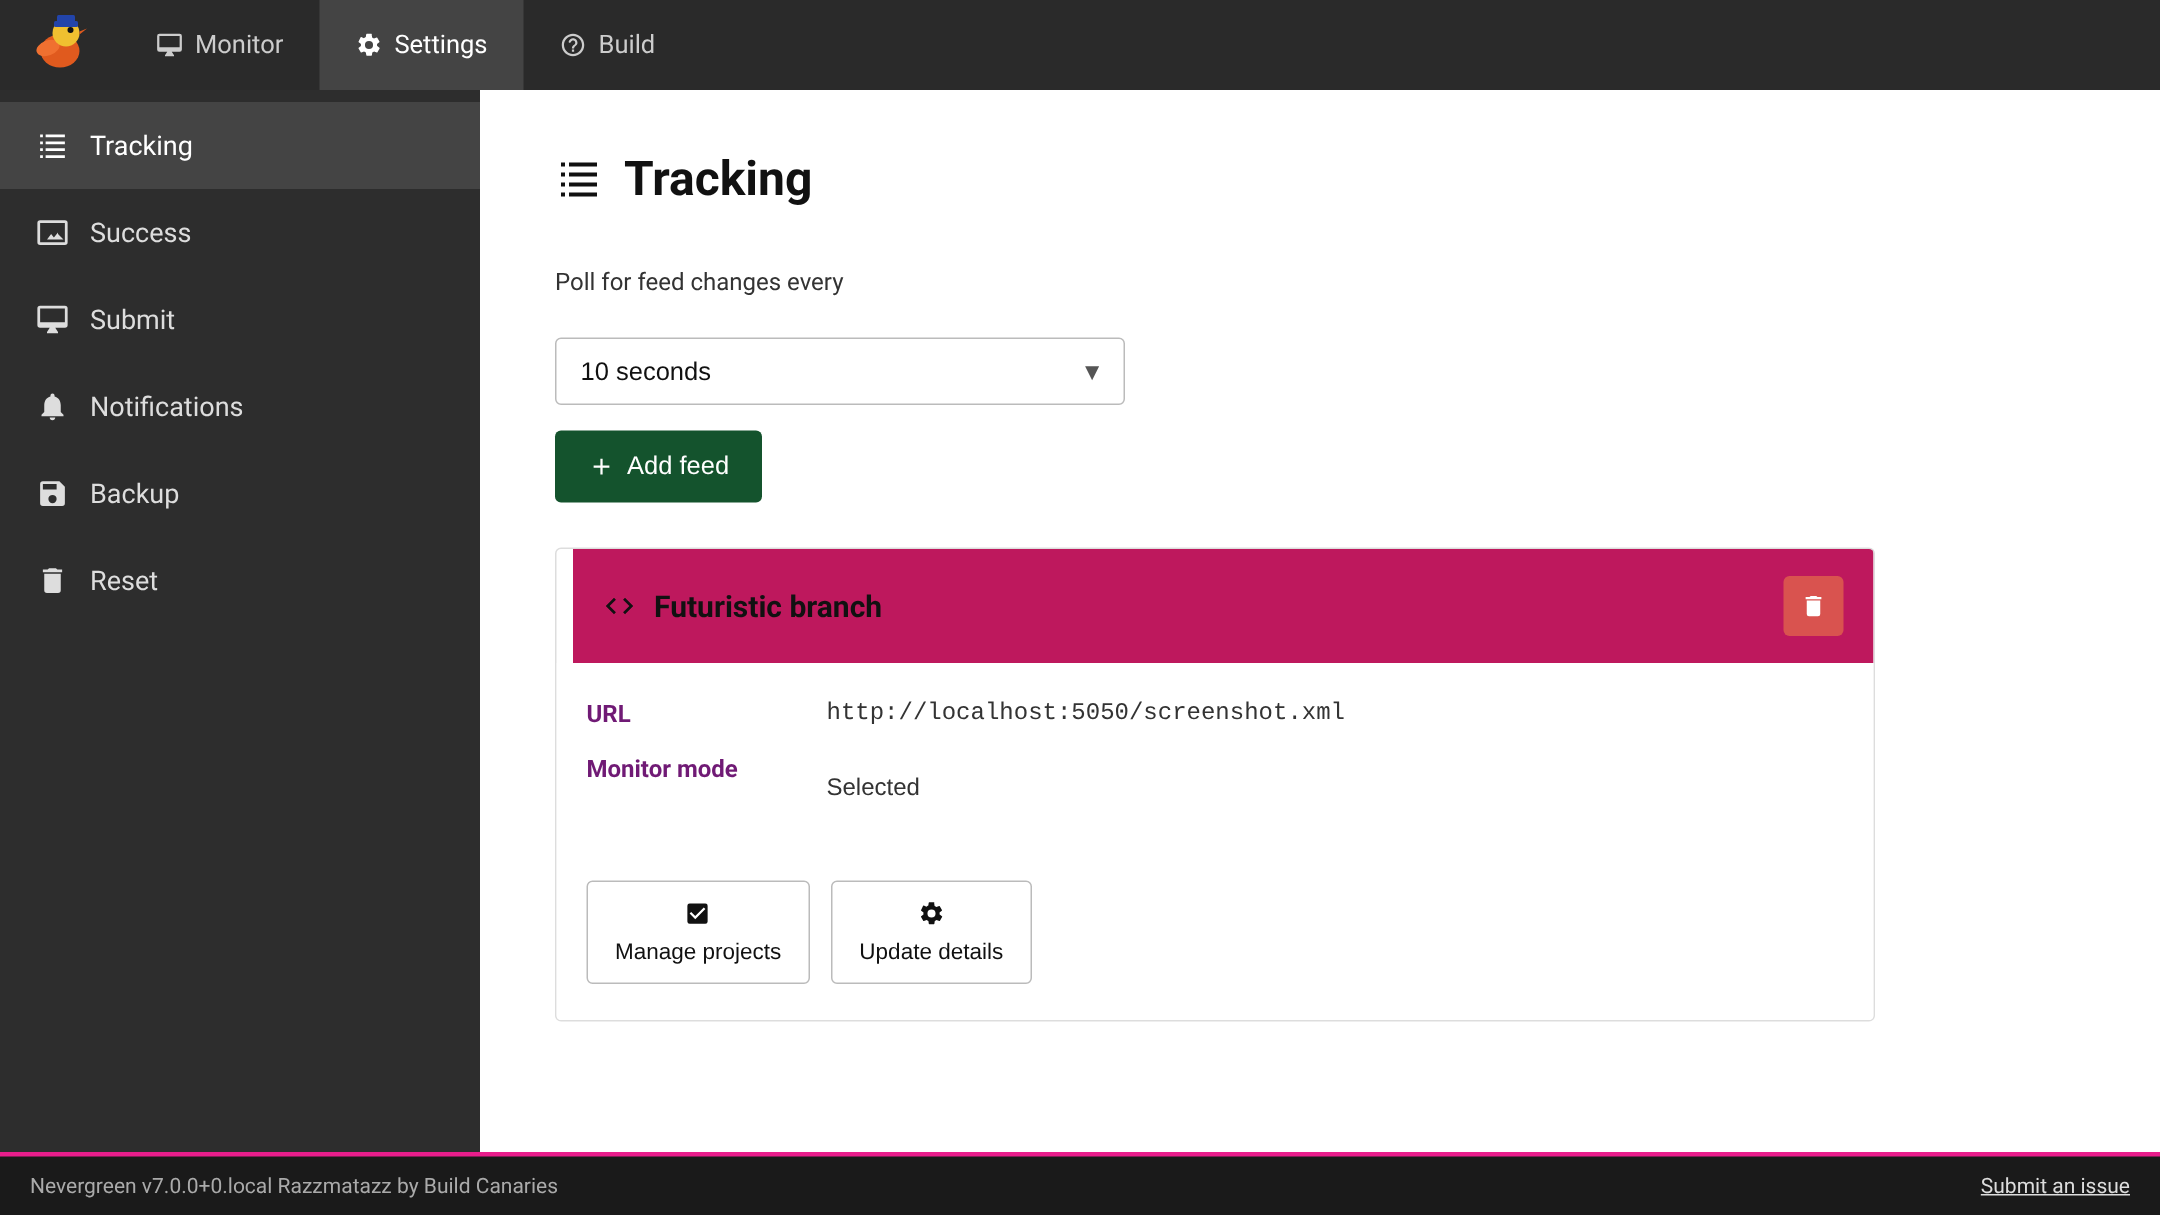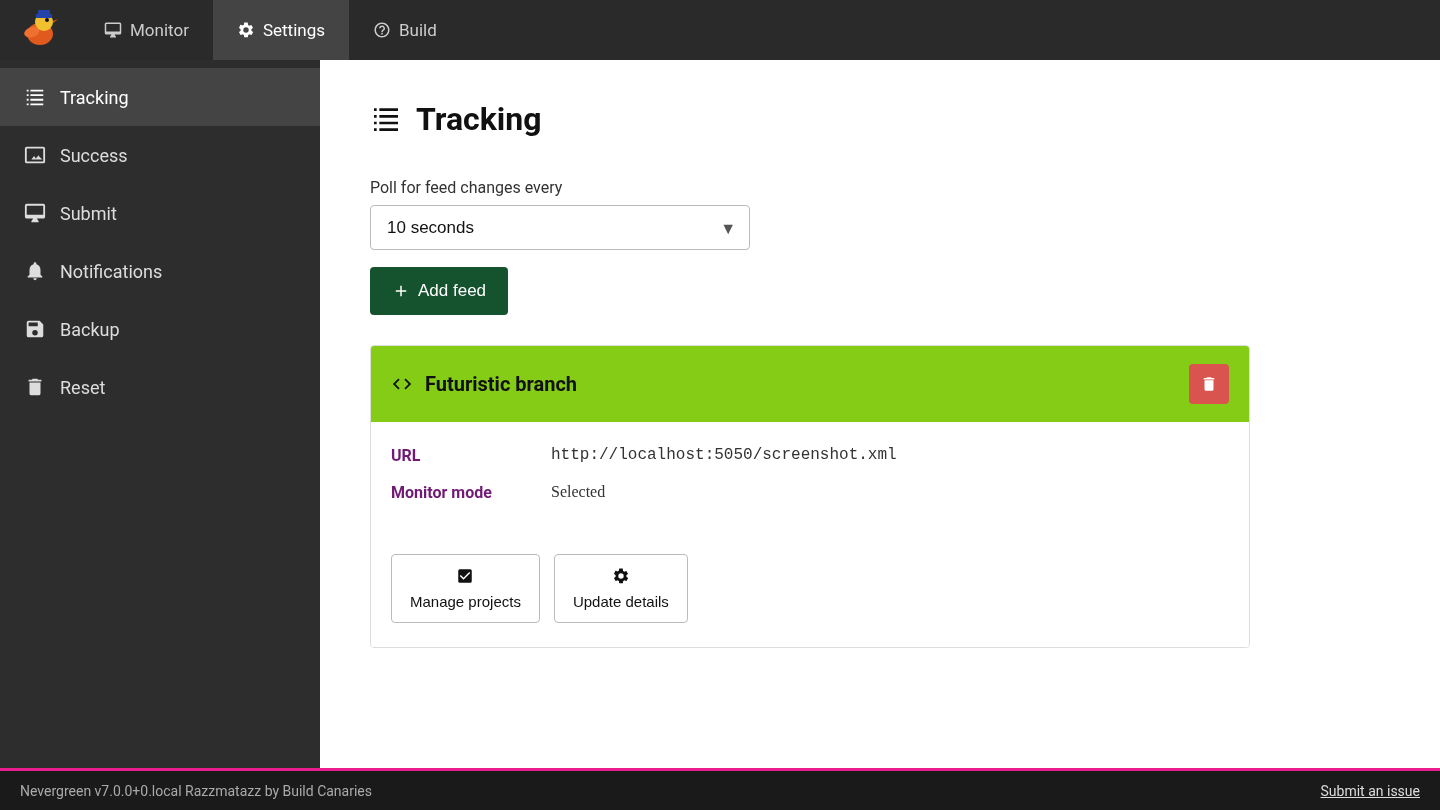--- a/index.html
+++ b/index.html
@@ -95,21 +95,21 @@
       font-size: 32px;
       font-weight: 700;
       color: #111;
       margin-bottom: 40px;
     }
     .page-title svg { width: 32px; height: 32px; fill: currentColor; }
 
     .section-label {
       font-size: 16px;
       color: #333;
-      margin-bottom: 8px;
+      margin-bottom: 28px;
     }
 
     .dropdown-wrapper {
       position: relative;
       display: inline-block;
       margin-bottom: 17px;
     }
     .dropdown-select {
       appearance: none;
       background: #fff;
@@ -146,25 +146,26 @@
     }
 
     
     .feed-card {
       border: 1px solid #ddd;
       border-radius: 4px;
       overflow: hidden;
       max-width: 880px;
     }
     .feed-card-header {
-      background: #84cc16;
+      background: #be185d;
       padding: 18px 20px;
       display: flex;
       align-items: center;
       justify-content: space-between;
+      margin-left: 11px;
     }
     .feed-card-title {
       display: flex;
       align-items: center;
       gap: 12px;
       font-size: 20px;
       font-weight: 700;
       color: #111;
     }
     .feed-card-title svg { width: 22px; height: 22px; fill: currentColor; }
@@ -195,21 +196,22 @@
       font-size: 16px;
       color: #701a75;
       min-width: 160px;
     }
     .feed-field-value {
       font-size: 16px;
       color: #333;
       font-family: 'Courier New', monospace;
     }
     .feed-field-value.normal {
-      font-family: Liberation Serif, serif;
+      font-family: Liberation Sans, sans-serif;
+      margin-top: 14px;
     }
 
     .feed-actions {
       display: flex;
       gap: 14px;
       padding: 10px 20px 24px;
       background: #fff;
     }
     .feed-action-btn {
       display: flex;

